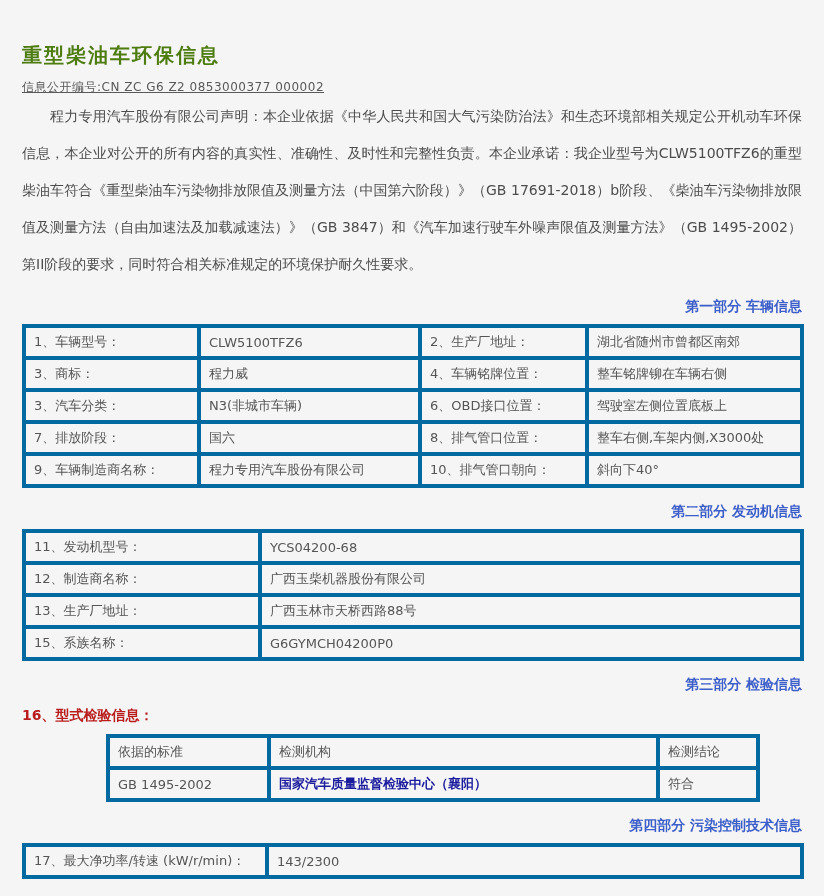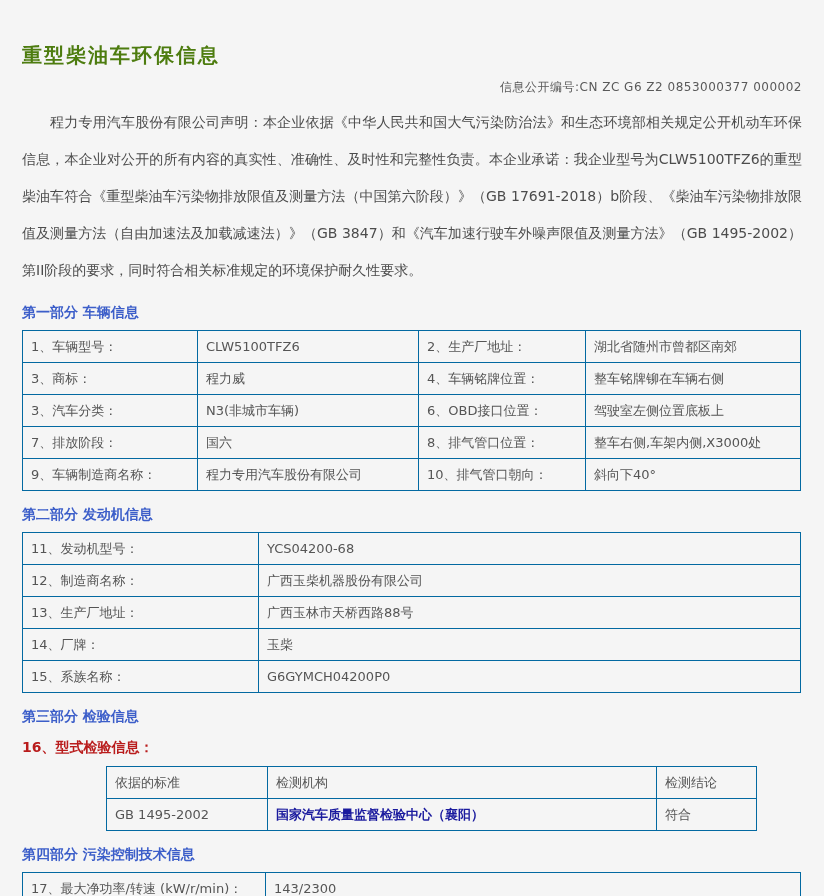--- a/index.html
+++ b/index.html
@@ -11,39 +11,39 @@
     color: #555;
   }
   .page { padding: 0 22px; }
 
   .title {
     margin: 42px 0 10px; 
     font-size: 20px; font-weight: bold; letter-spacing: 2px;
     color: #4d7c0f;
   }
   .pub-no {
-    text-align: right; font-size: 12px; color: #595959;
-    margin: 0 0 8px; letter-spacing: 0.5px;
+    text-align: left; font-size: 12px; color: #595959;
+    margin: 0 0 2px; letter-spacing: 0.5px; text-decoration: underline;
   }
   .declaration {
     margin: 0; font-size: 14px; line-height: 37px; color: #4c4c4c;
     text-align: justify; text-indent: 2em;
   }
   h2.sec {
-    margin: 15px 0 8px; font-size: 14px; font-weight: bold; color: #3c5ec9;
+    margin: 15px 0 8px; font-size: 14px; font-weight: bold; color: #3c5ec9; text-align: right;
   }
   .sub {
     margin: 13px 0 9px; font-size: 14px; font-weight: bold; color: #b91c1c;
   }
   table {
     border-collapse: collapse; table-layout: fixed;
     font-size: 13px; color: #555;
   }
   td, th {
-    border: 1px solid #0369a1; height: 32px; padding: 0 8px;
+    border: 4px solid #0369a1; height: 32px; padding: 0 8px;
     font-weight: normal; text-align: left; vertical-align: middle;
     white-space: nowrap; overflow: hidden;
   }
   .t-full { width: 778px; }
   .t-inspection { width: 650px; margin-left: 84px; }
   .link { color: #1b1b9e; font-weight: bold; cursor: pointer; }
 </style>
 </head>
 <body>
 
@@ -109,24 +109,20 @@
     </tr>
     <tr>
       <td>12、制造商名称：</td>
       <td>广西玉柴机器股份有限公司</td>
     </tr>
     <tr>
       <td>13、生产厂地址：</td>
       <td>广西玉林市天桥西路88号</td>
     </tr>
     <tr>
-      <td>14、厂牌：</td>
-      <td>玉柴</td>
-    </tr>
-    <tr>
       <td>15、系族名称：</td>
       <td>G6GYMCH04200P0</td>
     </tr>
   </tbody>
     </table>
 
   <h2 class="sec">第三部分 检验信息</h2>
   <div class="sub">16、型式检验信息：</div>
   <table class="t-inspection">
     <colgroup>

